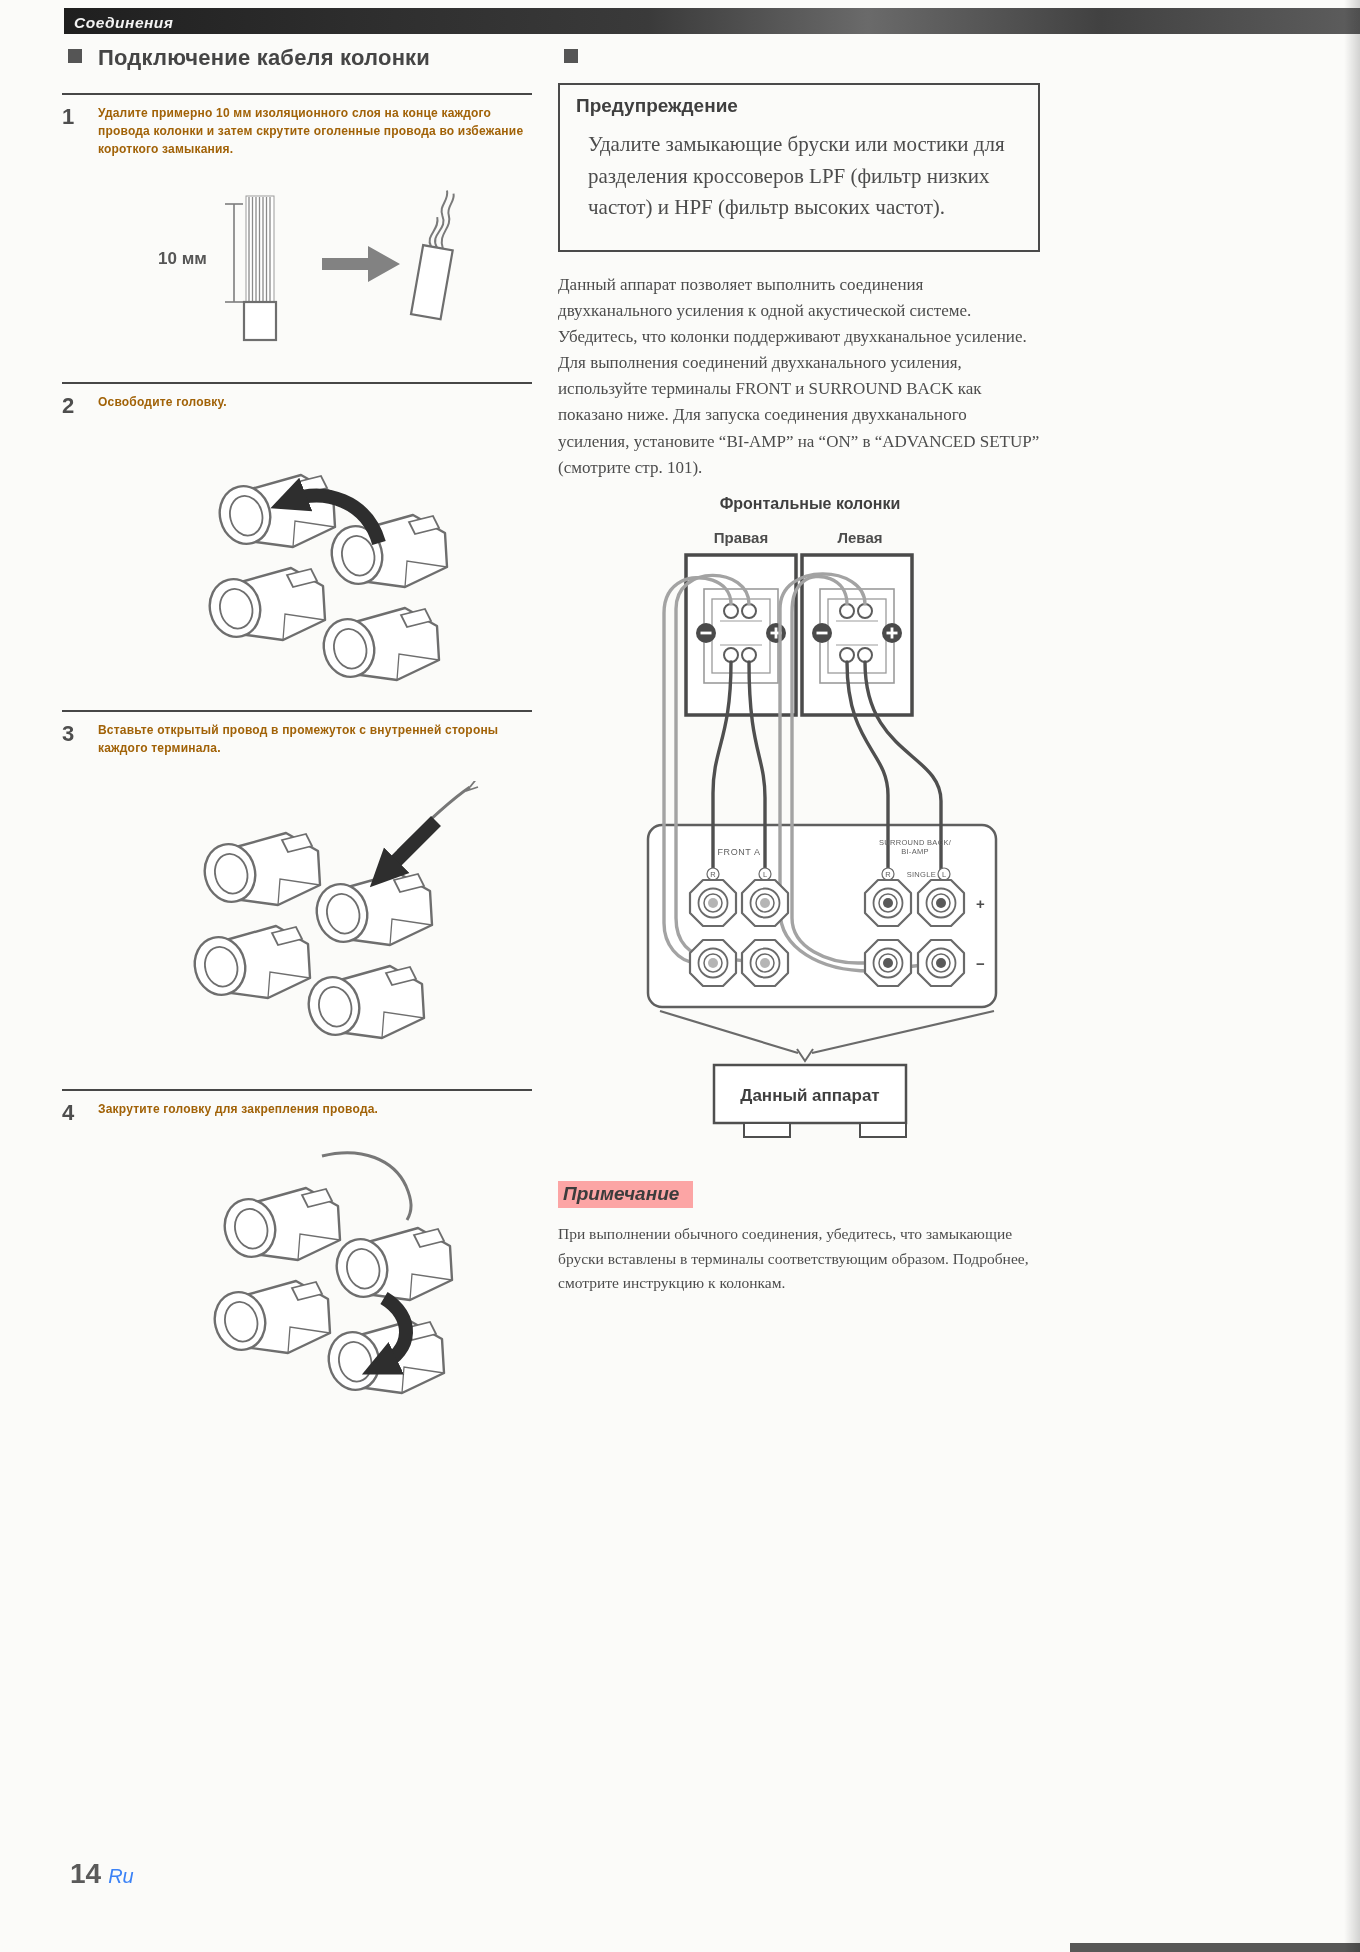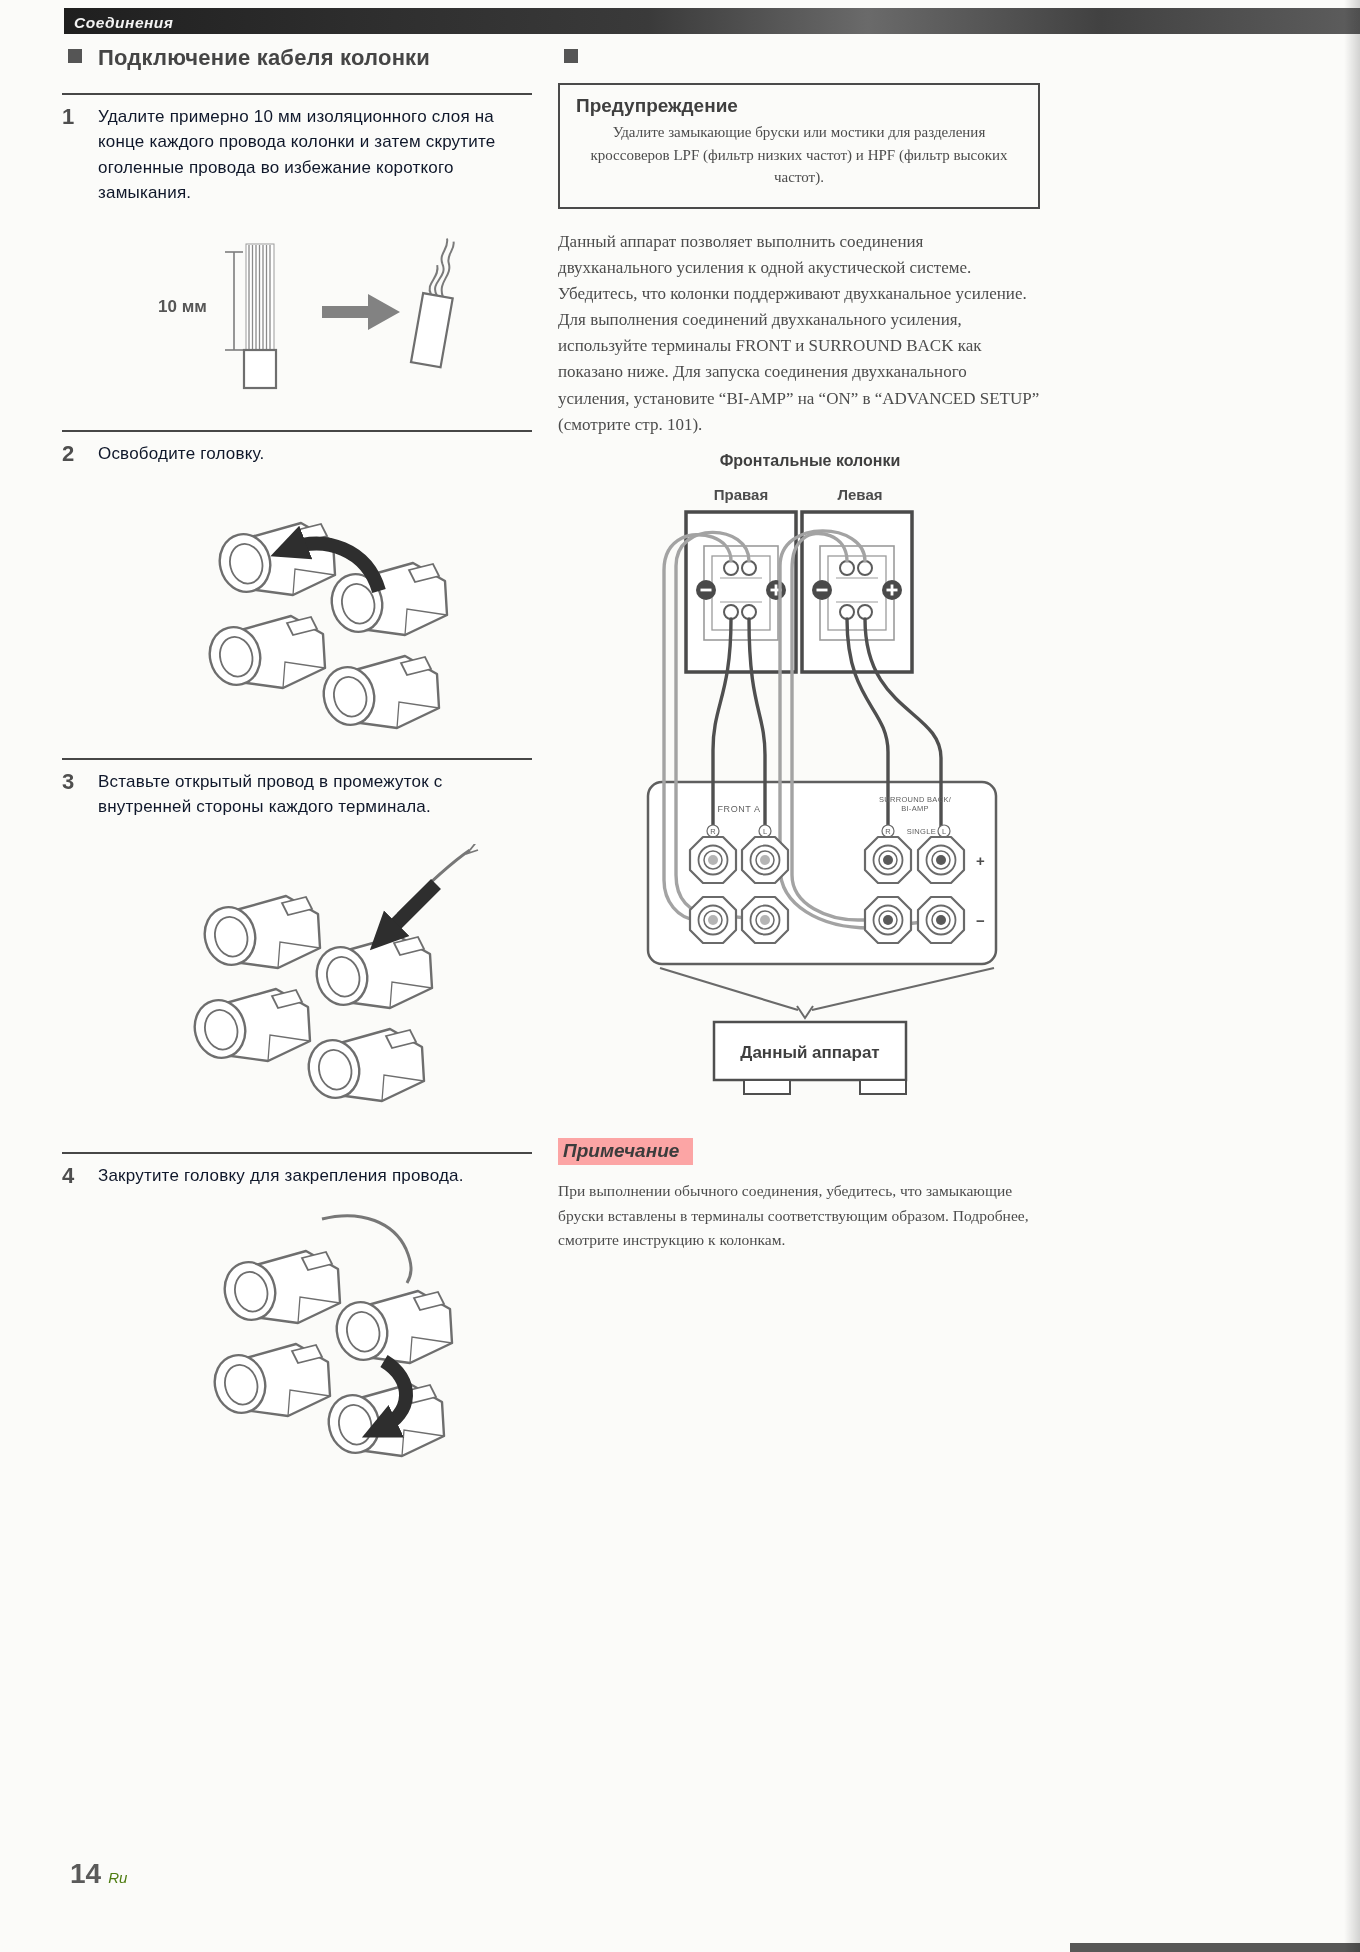--- a/index.html
+++ b/index.html
@@ -50,21 +50,21 @@
   }
 
   .step{
     display:flex;border-top:2.5px solid #474747;
     padding-top:9px;margin-bottom:24px;
   }
   .step-num{
     flex:none;width:36px;font-size:22px;font-weight:bold;color:#4e4e4e;
   }
   .step-text{
-    font-size:17px;font-weight:normal;color:#0f172a;line-height:1.5;letter-spacing:.2px;
+    font-size:12px;font-weight:bold;color:#a16207;line-height:1.5;letter-spacing:.2px;
   }
 
   figure{margin:0;}
   .fig{display:block;}
   .fig1{margin:4px 0 34px 60px;}
   .fig2{margin:8px 0 18px 105px;}
   .fig3{margin:4px 0 34px 90px;}
   .fig4{margin:8px 0 0 110px;}
 
   .polarity{margin:6px 0 28px 138px;}
@@ -74,36 +74,36 @@
 
   
   .warn-box{
     border:2.5px solid #4a4a4a;padding:10px 16px 14px 16px;margin:2px 0 20px 0;
     background:#fbfbf9;
   }
   .warn-title{
     margin:0 0 4px 0;font-size:19px;font-weight:bold;color:#3f3f3f;
   }
   .serif{font-family:"Liberation Serif",serif;color:#4c4c4c;}
-  .warn-text{margin:4px;font-size:15px;line-height:1.5;text-align:center;}
+  .warn-text{margin:12px;font-size:21px;line-height:1.5;}
   .intro{margin:0 0 12px 0;font-size:17px;line-height:1.54;}
 
   .diagram-svg{display:block;margin:0 0 16px -10px;}
 
   .note-title{
     display:inline-block;background:#fca5a5;color:#3c3c3c;
     font-style:italic;font-weight:bold;font-size:19px;
     padding:2px 14px 3px 5px;margin:4px 0 14px 0;
   }
   .note-text{margin:0;font-size:15.5px;line-height:1.6;}
 
   
   .page-footer{position:absolute;left:70px;top:1858px;}
   .page-num{font-size:28px;font-weight:bold;color:#5a5a5a;}
-  .page-lang{font-size:15px;font-style:italic;color:#4d7c0f;margin-left:7px;text-align:center;}
+  .page-lang{font-size:20px;font-style:italic;color:#3b82f6;margin-left:7px;text-align:center;}
 
   
   .svg-sans{font-family:"Liberation Sans",sans-serif;}
   .dt-title{font-size:16px;font-weight:bold;fill:#3f3f3f;}
   .dt-lab{font-size:15px;font-weight:600;fill:#4c4c4c;}
   .dt-tiny{font-size:9px;fill:#5f5f5f;letter-spacing:.6px;}
   .dt-micro{font-size:7.5px;fill:#5f5f5f;letter-spacing:.3px;}
   .dt-badge{font-size:7.5px;fill:#5f5f5f;}
   .dt-sign{font-size:15px;fill:#4c4c4c;font-weight:600;}
   .dt-unit{font-size:17px;font-weight:bold;fill:#3f3f3f;}

